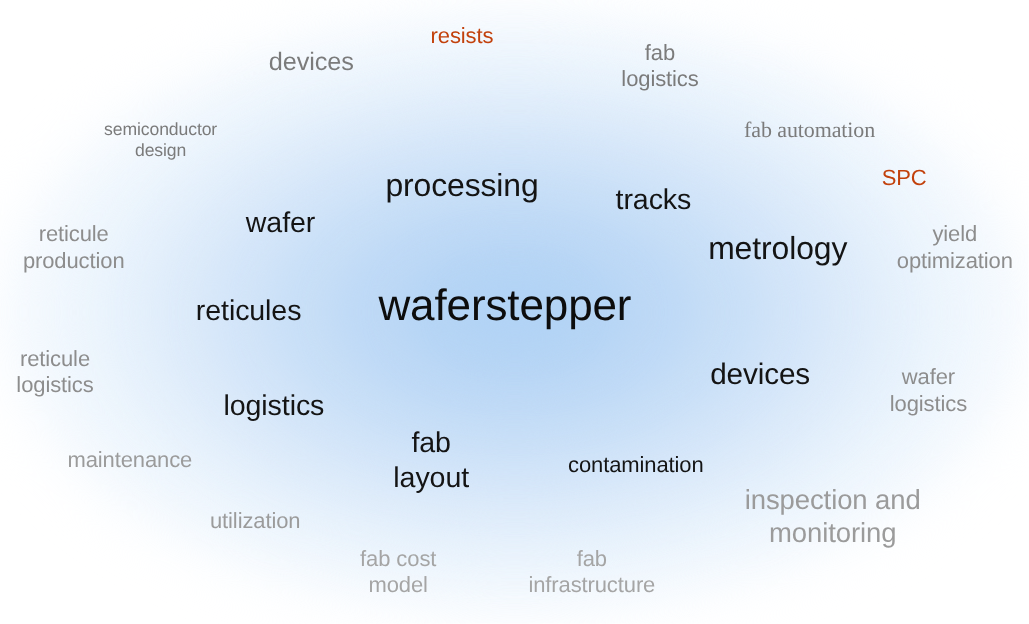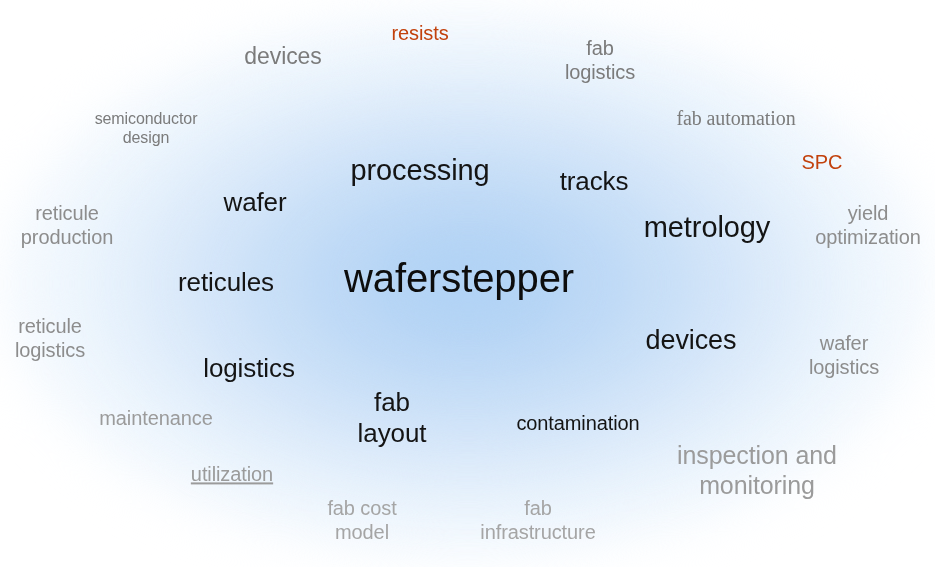--- a/index.html
+++ b/index.html
@@ -73,19 +73,19 @@
       <div class="word" style="font-size: 20px; color: rgb(123, 123, 123); left: 736px; top: 119px; transform: translate(-50%, -50%); font-family: Liberation Serif, serif;">fab automation</div>
       <div class="word multi" style="font-size: 16px; color: rgb(123, 123, 123); left: 146px; top: 129px; transform: translate(-50%, -50%);">semiconductor<br>design</div>
       <div class="word" style="font-size: 23px; color: rgb(123, 123, 123); left: 283px; top: 56px; transform: translate(-50%, -50%);">devices</div>
       <div class="word" style="font-size: 20px; color: #c2410c; left: 420px; top: 34px; transform: translate(-50%, -50%);">resists</div>
       <div class="word multi" style="font-size: 20px; color: rgb(123, 123, 123); left: 600px; top: 61px; transform: translate(-50%, -50%);">fab<br>logistics</div>
       <div class="word" style="font-size: 20px; color: #c2410c; left: 822px; top: 163px; transform: translate(-50%, -50%);">SPC</div>
       <div class="word multi" style="font-size: 20px; color: rgb(141, 141, 141); left: 868px; top: 226px; transform: translate(-50%, -50%);">yield<br>optimization</div>
       <div class="word multi" style="font-size: 20px; color: rgb(141, 141, 141); left: 67px; top: 226px; transform: translate(-50%, -50%);">reticule<br>production</div>
       <div class="word multi" style="font-size: 20px; color: rgb(141, 141, 141); left: 50px; top: 339px; transform: translate(-50%, -50%);">reticule<br>logistics</div>
       <div class="word multi" style="font-size: 20px; color: rgb(141, 141, 141); left: 844px; top: 356px; transform: translate(-50%, -50%);">wafer<br>logistics</div>
-      <div class="word" style="font-size: 20px; color: rgb(155, 155, 155); left: 118px; top: 419px; transform: translate(-50%, -50%); margin-left: 38px;">maintenance</div>
+      <div class="word" style="font-size: 20px; color: rgb(155, 155, 155); left: 118px; top: 419px; transform: translate(-50%, -50%);">maintenance</div>
       <div class="word multi" style="font-size: 25px; color: rgb(155, 155, 155); left: 757px; top: 470px; transform: translate(-50%, -50%);">inspection and<br>monitoring</div>
-      <div class="word" style="font-size: 20px; color: rgb(155, 155, 155); left: 232px; top: 475px; transform: translate(-50%, -50%); text-decoration: underline;">utilization</div>
+      <div class="word" style="font-size: 20px; color: rgb(155, 155, 155); left: 232px; top: 475px; transform: translate(-50%, -50%);">utilization</div>
       <div class="word multi" style="font-size: 20px; color: rgb(165, 165, 165); left: 362px; top: 521px; transform: translate(-50%, -50%);">fab cost<br>model</div>
       <div class="word multi" style="font-size: 20px; color: rgb(165, 165, 165); left: 538px; top: 521px; transform: translate(-50%, -50%);">fab<br>infrastructure</div>
     </div>
 </div>
 
 </body></html>

